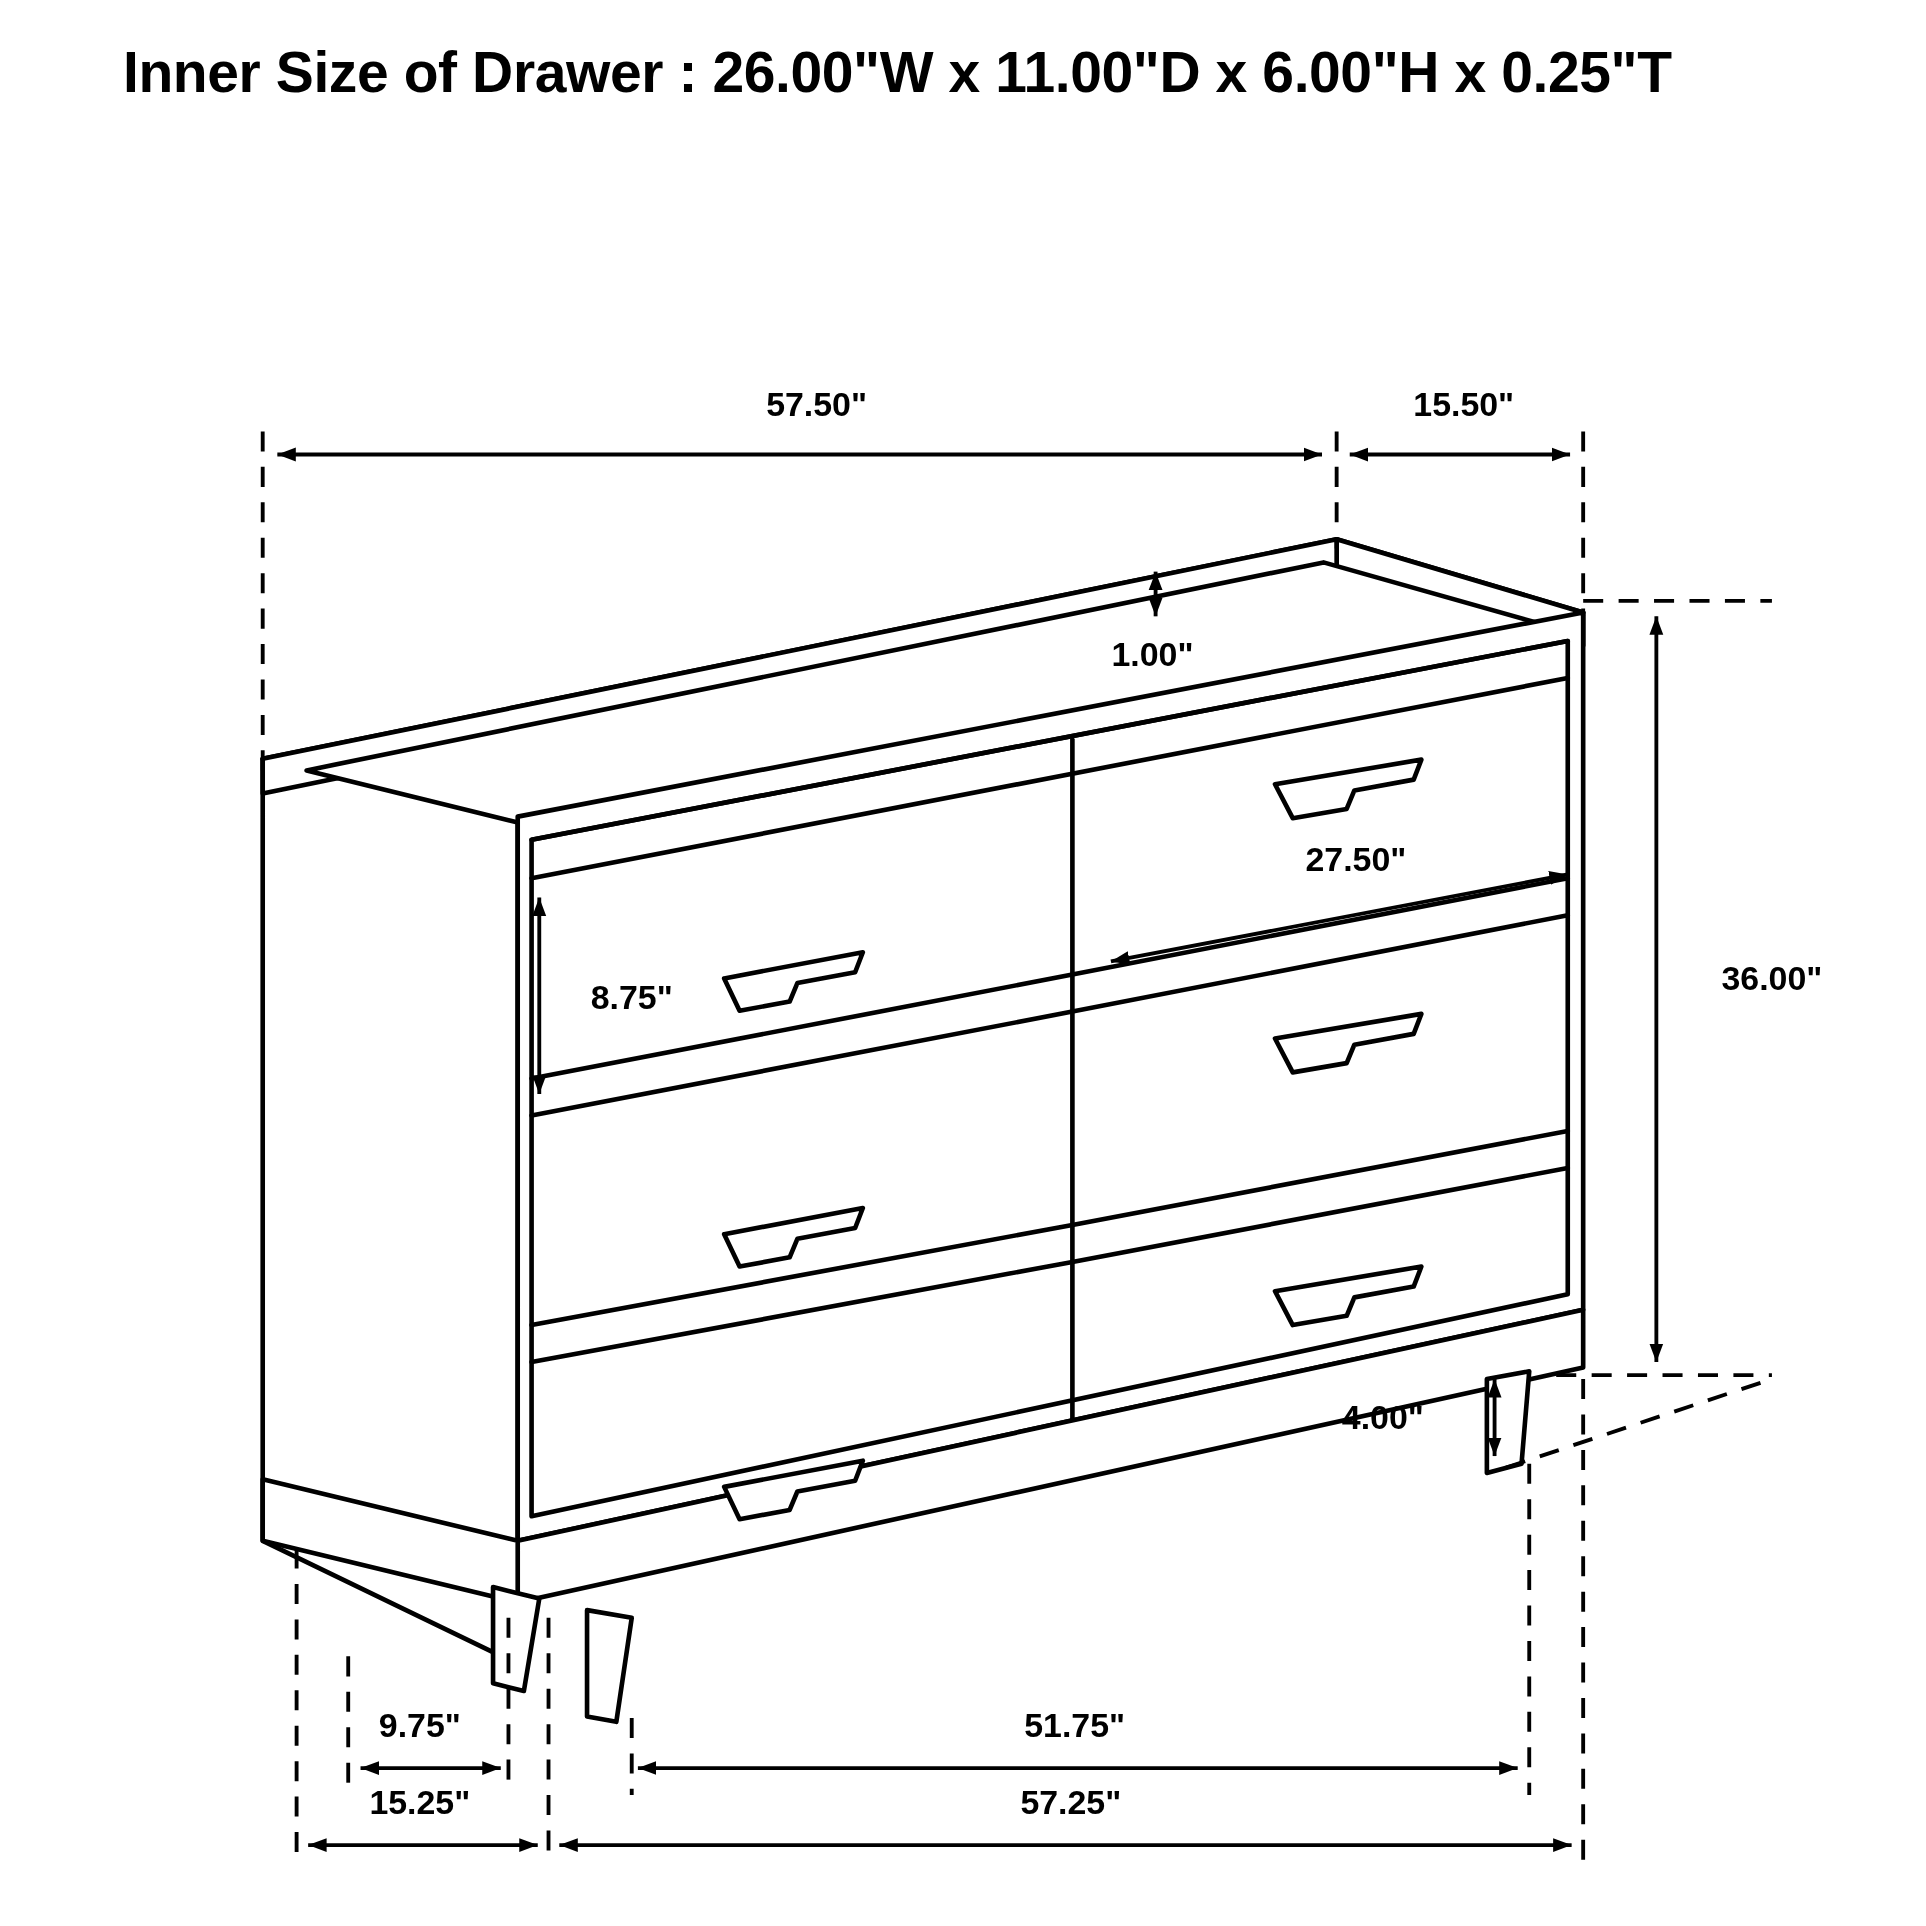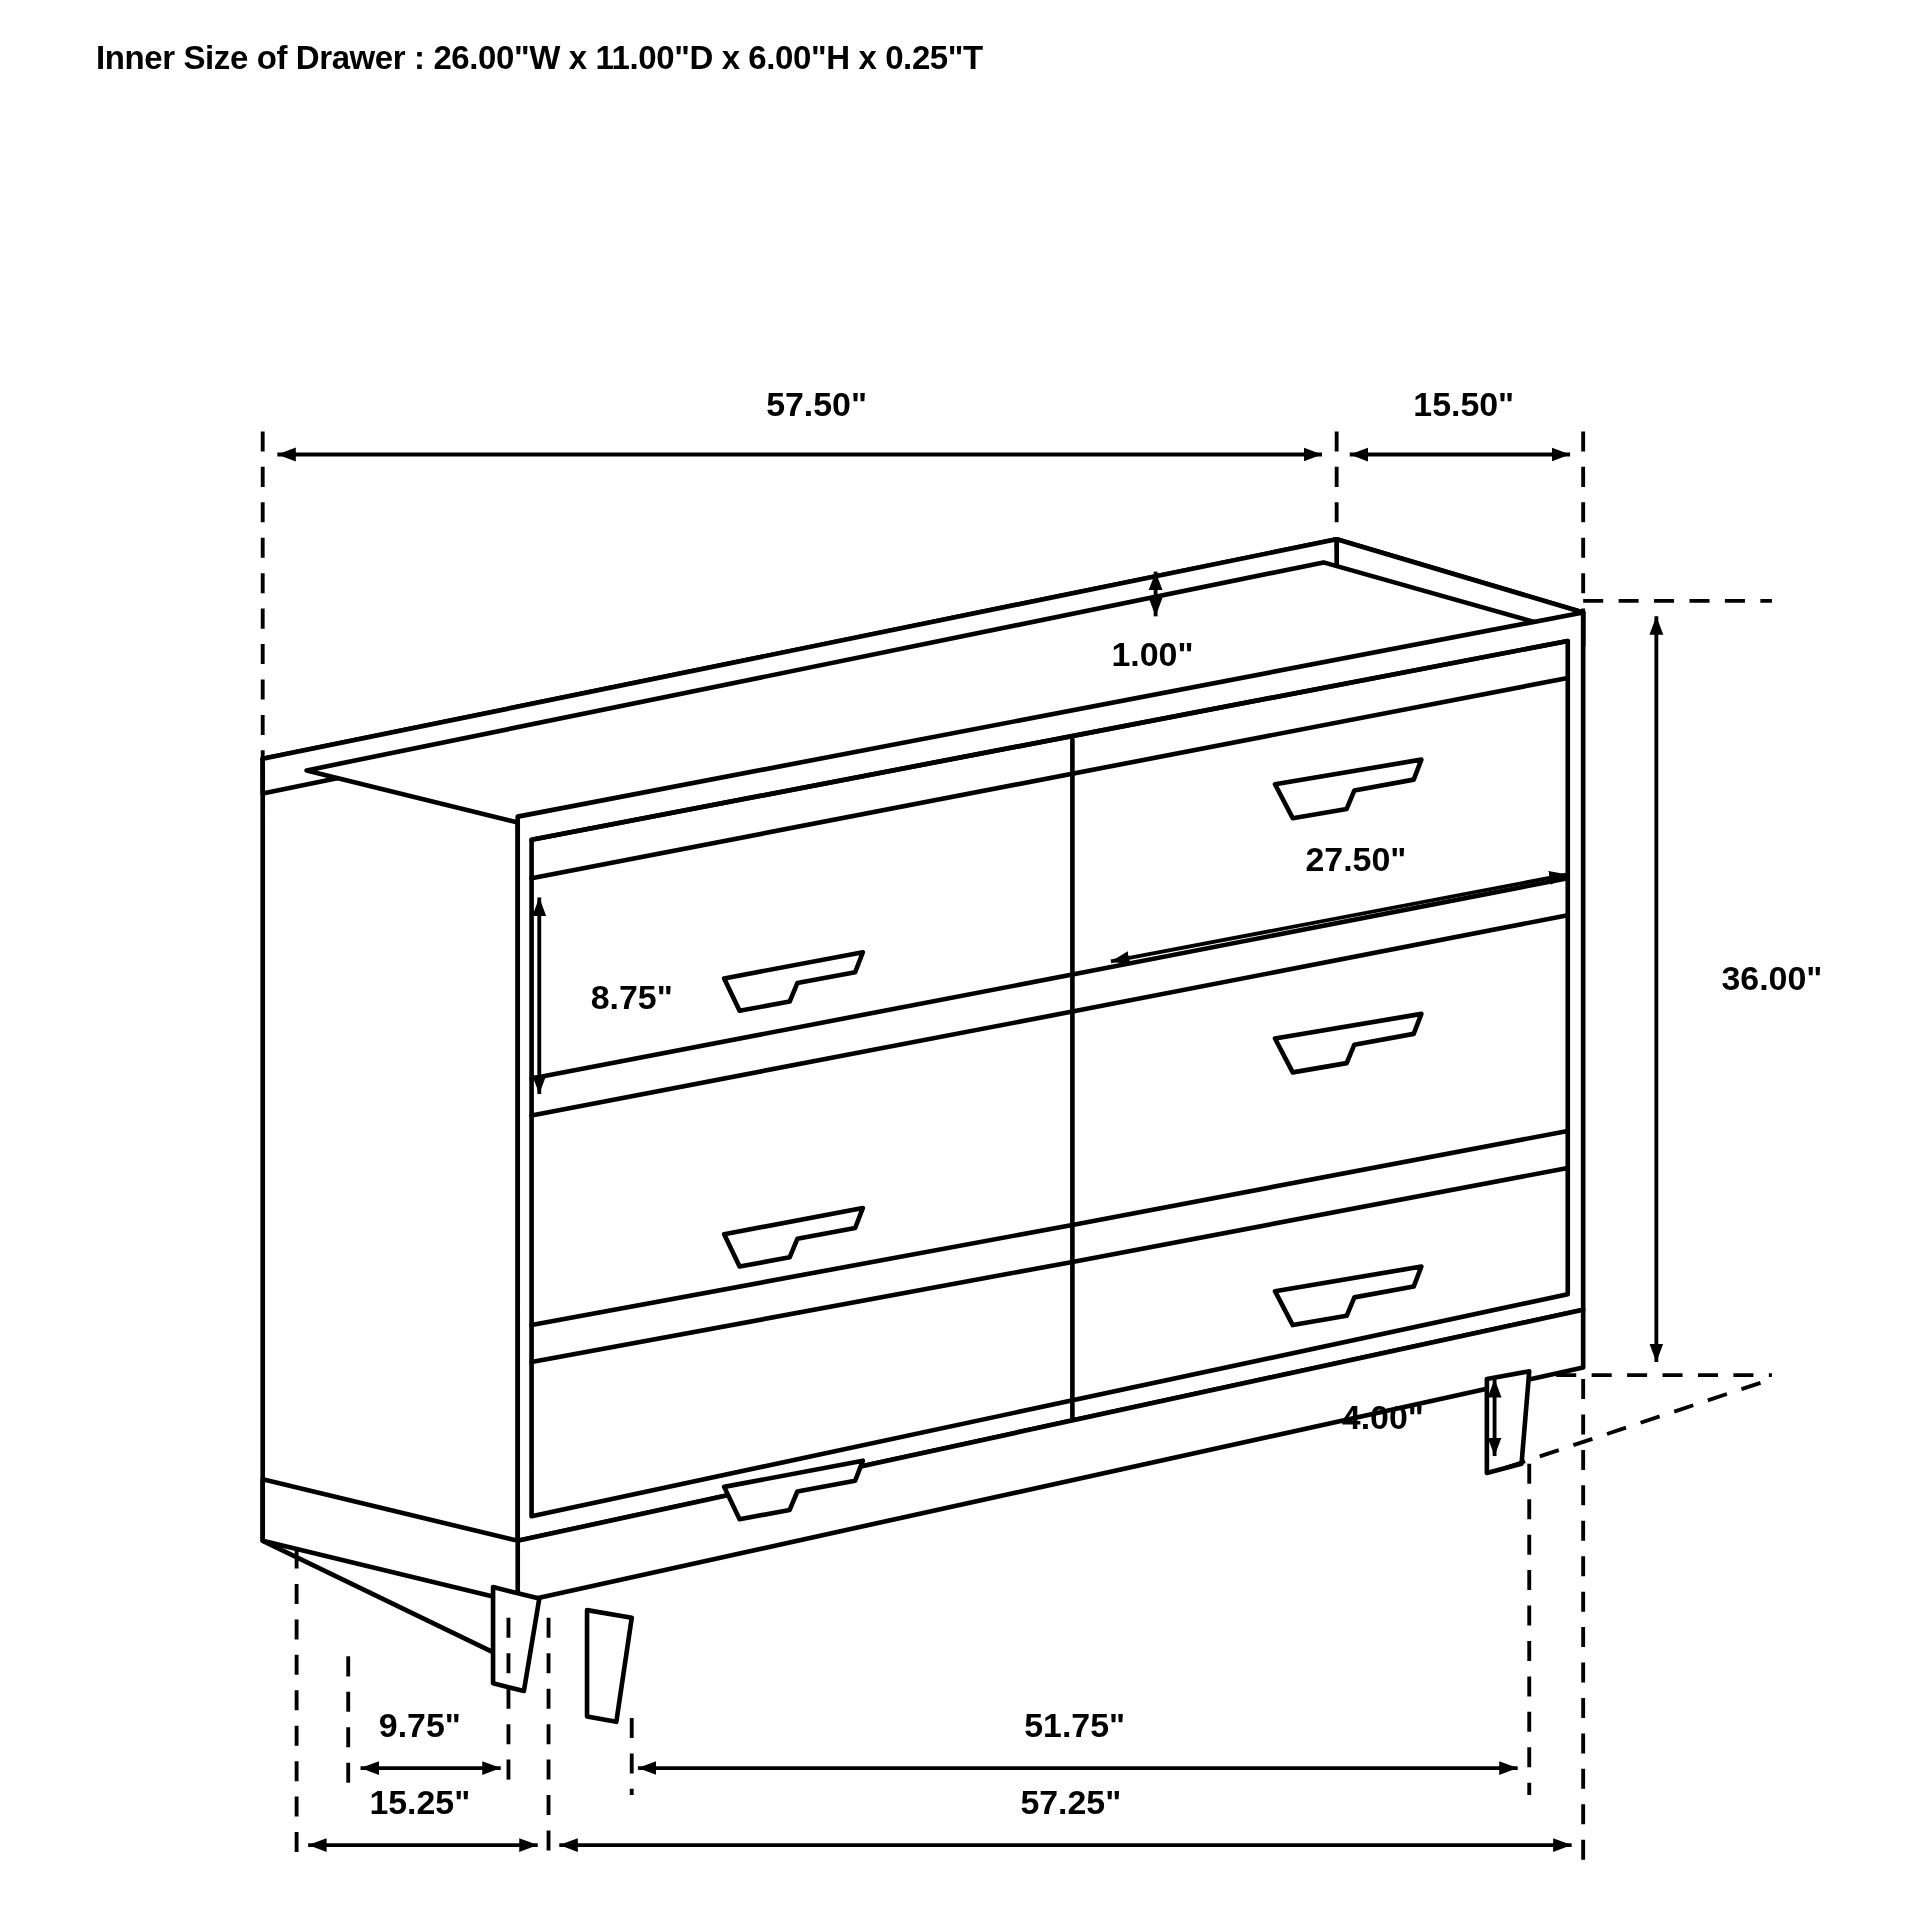--- a/index.html
+++ b/index.html
@@ -14,23 +14,23 @@
     color: #000000;
     overflow: hidden;
   }
   #stage {
     position: relative;
     width: 1926px;
     height: 1926px;
   }
   #title {
     position: absolute;
-    left: 96px;
+    left: 123px;
     top: 39px;
-    font-size: 33px;
+    font-size: 57px;
     font-weight: bold;
     letter-spacing: -0.4px;
     white-space: nowrap;
   }
   svg.diagram {
     position: absolute;
     left: 0;
     top: 0;
     width: 1926px;
     height: 1926px;

